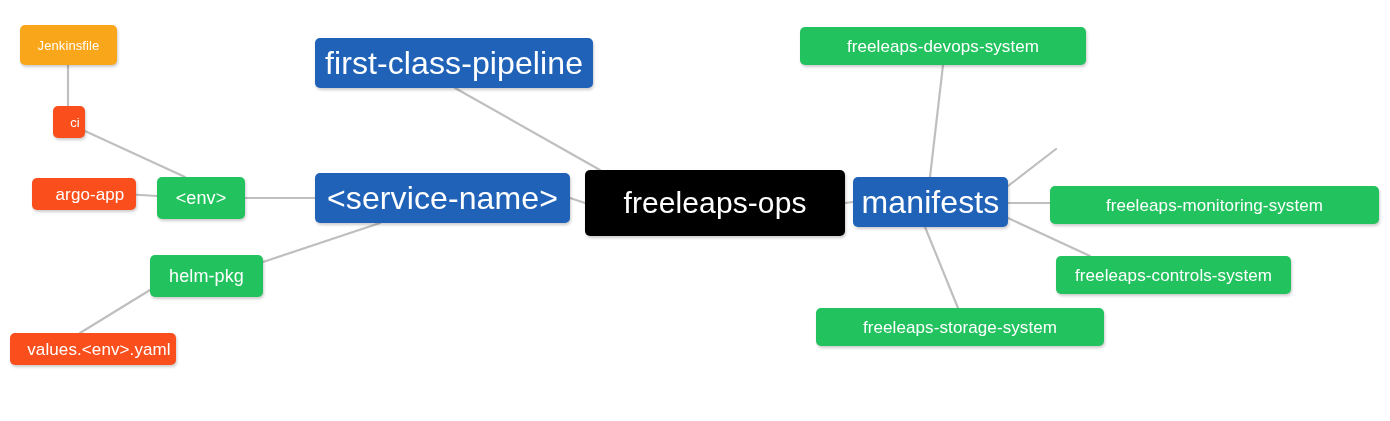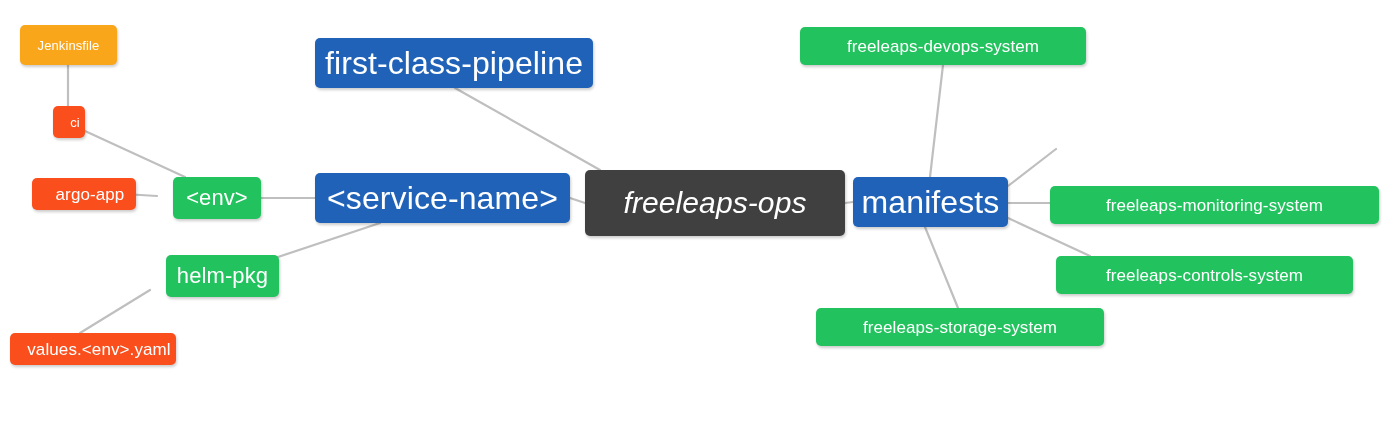--- a/index.html
+++ b/index.html
@@ -32,29 +32,29 @@
     align-items: center;
     justify-content: center;
     box-sizing: border-box;
     color: #ffffff;
     border-radius: 5px;
     white-space: nowrap;
     line-height: 1;
     box-shadow: 1px 2px 3px rgba(0,0,0,0.20);
     letter-spacing: 0.1px;
   }
-  .node-root      { background: #404040; font-style: italic; }
+  .node-root      { background: #000000; }
   .node-blue      { background: #1F62B8; }
   .node-green     { background: #22C35E; }
   .node-orange    { background: #FAA61A; }
   .node-orangered { background: #FA4F1C; padding-left: 12px; }
 
   .sz-root    { font-size: 30px; }
   .sz-l1      { font-size: 32px; }
-  .sz-l2      { font-size: 22px; margin-left: 16px; }
+  .sz-l2      { font-size: 18px; }
   .sz-l3      { font-size: 17px; }
   .sz-l4      { font-size: 13px; }
 </style>
 </head>
 <body>
 
 <div id="canvas">
 
   <svg id="edges" viewBox="0 0 1390 421" xmlns="http://www.w3.org/2000/svg">
     <g stroke="#bfbfbf" stroke-width="2.2" fill="none" stroke-linecap="round">
@@ -131,21 +131,21 @@
 
   <div class="node node-green sz-l3" style="left:800px; top:27px; width:286px; height:38px;">
     <span>freeleaps-devops-system</span>
   </div>
 
 
   <div class="node node-green sz-l3" style="left:1050px; top:186px; width:329px; height:38px;text-align:right;">
     <span>freeleaps-monitoring-system</span>
   </div>
 
-  <div class="node node-green sz-l3" style="left:1056px; top:256px; width:297px; height:38px;">
+  <div class="node node-green sz-l3" style="left:1056px; top:256px; width:235px; height:38px;">
     <span>freeleaps-controls-system</span>
   </div>
 
   <div class="node node-green sz-l3" style="left:816px; top:308px; width:288px; height:38px;">
     <span>freeleaps-storage-system</span>
   </div>
 
 </div>
 
 </body></html>

